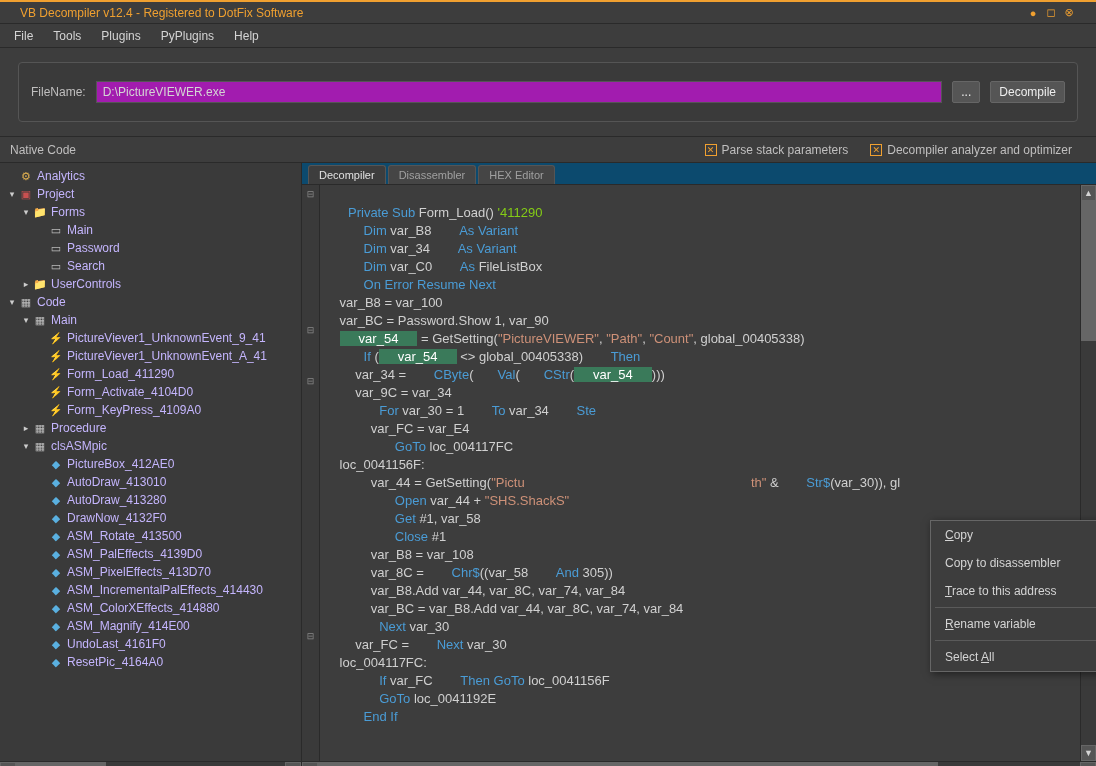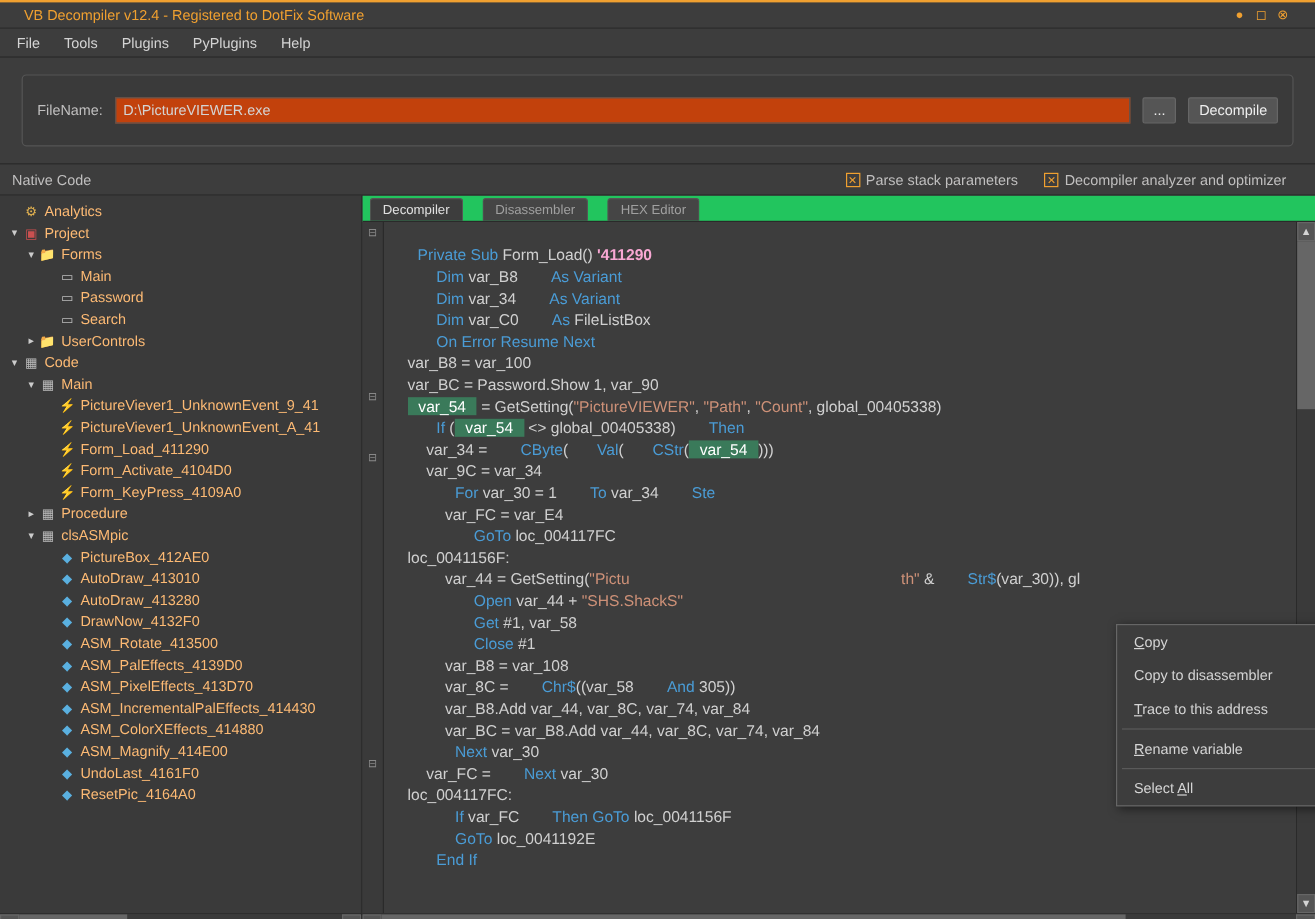--- a/index.html
+++ b/index.html
@@ -12,21 +12,21 @@
 .titlebar .win-btns span { width: 14px; height: 14px; display: flex; align-items: center; justify-content: center; color: #f0a030; cursor: pointer; font-size: 11px; }
 
 
 .menubar { height: 24px; background: #3d3d3d; border-bottom: 1px solid #2a2a2a; display: flex; align-items: center; padding: 0 4px; }
 .menubar .menu-item { padding: 4px 10px; color: #d4d4d4; cursor: pointer; }
 
 
 .toolbar-area { padding: 14px 18px; border-bottom: 1px solid #2a2a2a; }
 .toolbar-inner { border: 1px solid #555; border-radius: 4px; padding: 18px 12px; display: flex; align-items: center; gap: 10px; background: #3a3a3a; }
 .toolbar-inner .lbl { color: #c0bfbf; font-size: 12px; }
-.toolbar-inner .path-input { flex: 1; background: #c2410c; border: 1px solid #555; color: #d4d4d4; padding: 3px 6px; height: 22px; font-size: 12px; }
+.toolbar-inner .path-input { flex: 1; background: #a21caf; border: 1px solid #555; color: #d4d4d4; padding: 3px 6px; height: 22px; font-size: 12px; }
 .toolbar-inner .btn { background: #555; border: 1px solid #666; color: #eee; padding: 2px 8px; height: 22px; cursor: pointer; border-radius: 2px; font-size: 12px; }
 
 
 .section-row { height: 26px; display: flex; align-items: center; border-bottom: 1px solid #2a2a2a; }
 .section-row .cell { padding: 0 10px; color: #c0bfbf; }
 .section-row .cell.solexp { width: 302px; border-right: 1px solid #2a2a2a; }
 .section-row .cell.native { flex: 1; display: flex; align-items: flex-start; }
 .section-row .chk { margin-left: auto; display: flex; gap: 22px; padding-right: 14px; }
 .section-row .chk label { display: flex; align-items: center; gap: 5px; color: #c0bfbf; cursor: pointer; }
 .chkbox { width: 12px; height: 12px; border: 1px solid #f0a030; display: inline-flex; align-items: center; justify-content: center; font-size: 9px; color: #f0a030; }
@@ -41,44 +41,44 @@
 .tree-row { display: flex; align-items: center; height: 18px; padding-left: 4px; white-space: nowrap; cursor: pointer; }
 .toggle { width: 12px; display: inline-block; text-align: center; color: #ccc; font-size: 9px; }
 .ticon { width: 16px; height: 14px; display: inline-flex; align-items: center; justify-content: center; margin-right: 3px; font-size: 11px; }
 .ic-folder { color: #e0b050; }
 .ic-form { color: #bbb; }
 .ic-code { color: #bbb; }
 .ic-gear { color: #e0b050; }
 .ic-lightning { color: #eee050; }
 .ic-blue { color: #5ab0e0; }
 .ic-proj { color: #c95050; }
-.tree-label { color: #fdba74; }
+.tree-label { color: #c4b5fd; }
 .indent0 { padding-left: 4px; }
 .indent1 { padding-left: 18px; }
 .indent2 { padding-left: 34px; }
 
 .hscroll { height: 16px; background: #444; border-top: 1px solid #2a2a2a; display: flex; }
 .hscroll .harrow { width: 16px; background: #555; border: 1px solid #666; display: flex; align-items: center; justify-content: center; font-size: 9px; cursor: pointer; }
 .hscroll .htrack { flex: 1; background: #3a3a3a; position: relative; }
 .hscroll .hthumb { position: absolute; left: 0; top: 0; bottom: 0; width: 90px; background: #666; }
 
 
-.tabs { height: 22px; display: flex; border-bottom: 1px solid #2a2a2a; background: #22c55e; padding-left: 6px; padding-top: 2px; gap: 16px; }
+.tabs { height: 22px; display: flex; border-bottom: 1px solid #2a2a2a; background: #0c4a6e; padding-left: 6px; padding-top: 2px; gap: 2px; }
 .tab { padding: 3px 10px; background: #454545; color: #a0a0a0; border-top-left-radius: 3px; border-top-right-radius: 3px; border: 1px solid #555; border-bottom: none; cursor: pointer; font-size: 11px; }
 .tab.active { background: #3d3d3d; color: #e0e0e0; }
 
 
 .editor-wrap { flex: 1; display: flex; background: #3d3d3d; position: relative; overflow: hidden; }
 .gutter { width: 18px; background: #3a3a3a; border-right: 1px solid #2a2a2a; }
 .gutter .fold { height: 17px; display: flex; align-items: center; justify-content: center; color: #888; font-size: 9px; cursor: pointer; }
 .code { flex: 1; font-family: Consolas, "Courier New", monospace; font-size: 13px; line-height: 17px; padding: 2px 4px; white-space: pre; color: #d0d0d0; overflow: hidden; }
 .kw { color: #4a9cd6; margin-left: 24px; }
-.cm { color: #f9a8d4; font-weight: bold; }
+.cm { color: #84cc16; }
 .st { color: #ce9178; }
-.hl { background: #3a7a5a; color: #fff; padding: 0 9px; margin-top: 28px; }
+.hl { background: #3a7a5a; color: #fff; padding: 0 19px; margin-top: 28px; }
 
 .vscroll { width: 16px; background: #444; border-left: 1px solid #2a2a2a; display: flex; flex-direction: column; }
 .vscroll .varrow { height: 16px; background: #555; border: 1px solid #666; display: flex; align-items: center; justify-content: center; font-size: 9px; cursor: pointer; }
 .vscroll .vtrack { flex: 1; background: #3a3a3a; position: relative; }
 .vscroll .vthumb { position: absolute; top: 0; left: 0; right: 0; height: 140px; background: #666; }
 
 
 .context-menu { position: absolute; left: 628px; top: 357px; width: 228px; background: #3d3d3d; border: 1px solid #666; box-shadow: 2px 2px 8px rgba(0,0,0,.5); z-index: 100; }
 .ctx-item { padding: 7px 14px; display: flex; justify-content: space-between; color: #d4d4d4; cursor: pointer; font-size: 12px; }
 .ctx-sep { height: 1px; background: #5a5a5a; margin: 2px 4px; }

